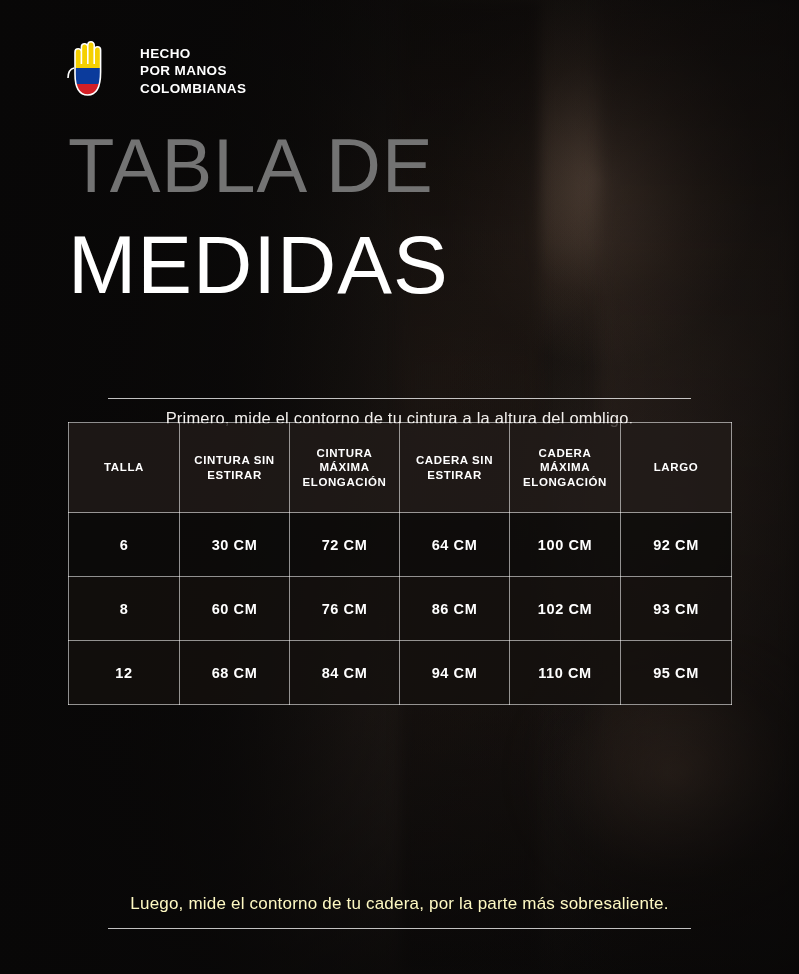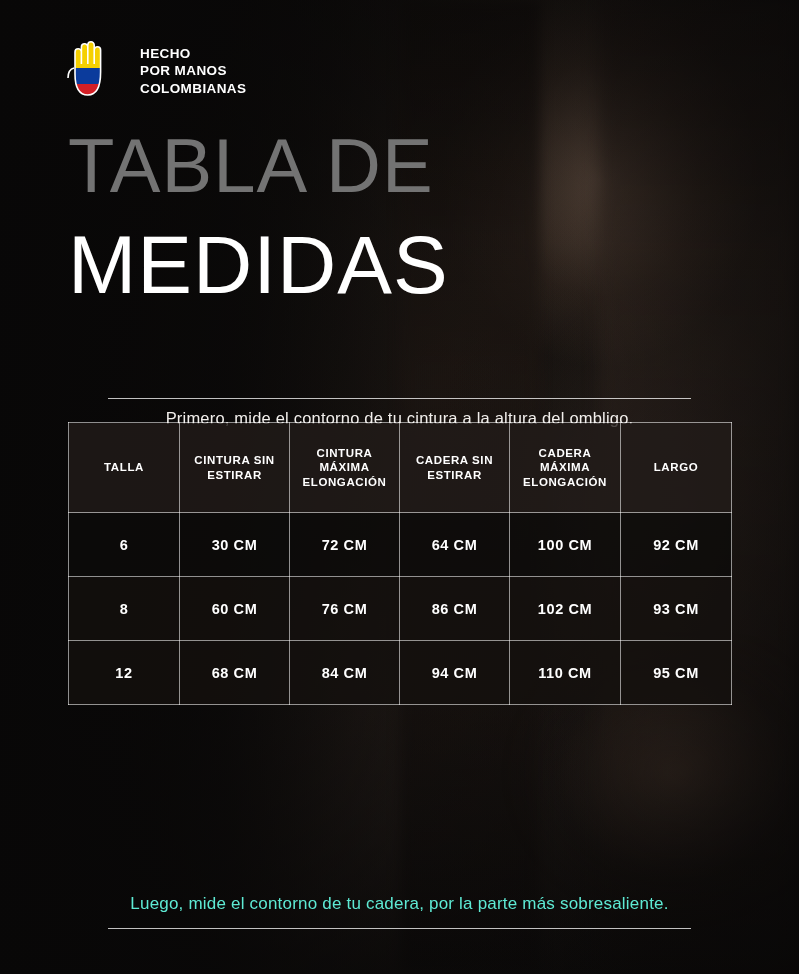--- a/index.html
+++ b/index.html
@@ -128,21 +128,21 @@
     top: 398px;
     width: 583px;
     height: 1px;
     background: rgba(255,255,255,0.75);
   }
   .instr-bottom {
     position: absolute;
     left: 0; right: 0;
     top: 894px;
     text-align: center;
-    color: #5eead4;
+    color: #fef9c3;
     font-size: 17px;
     font-weight: 400;
     letter-spacing: 0.2px;
   }
   .rule-bottom {
     position: absolute;
     left: 108px;
     top: 928px;
     width: 583px;
     height: 1px;

